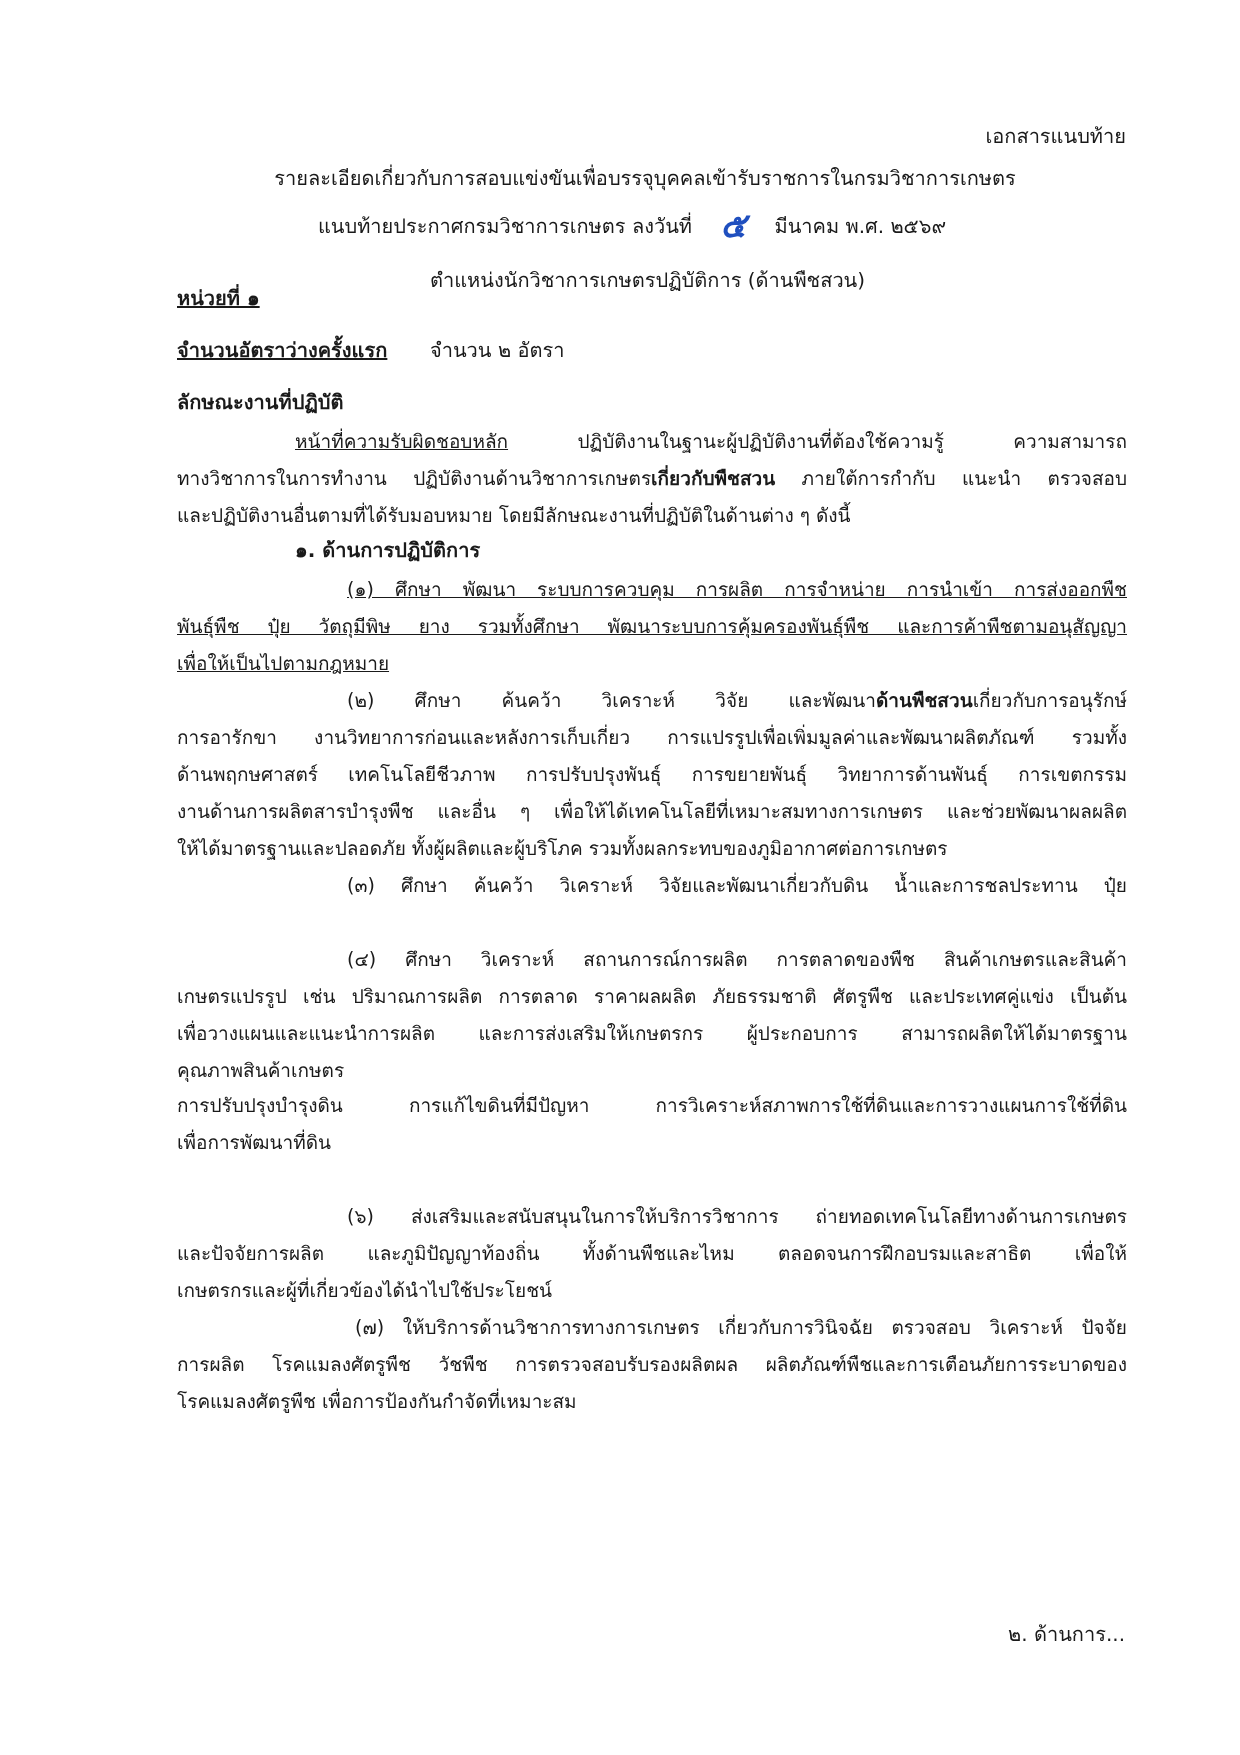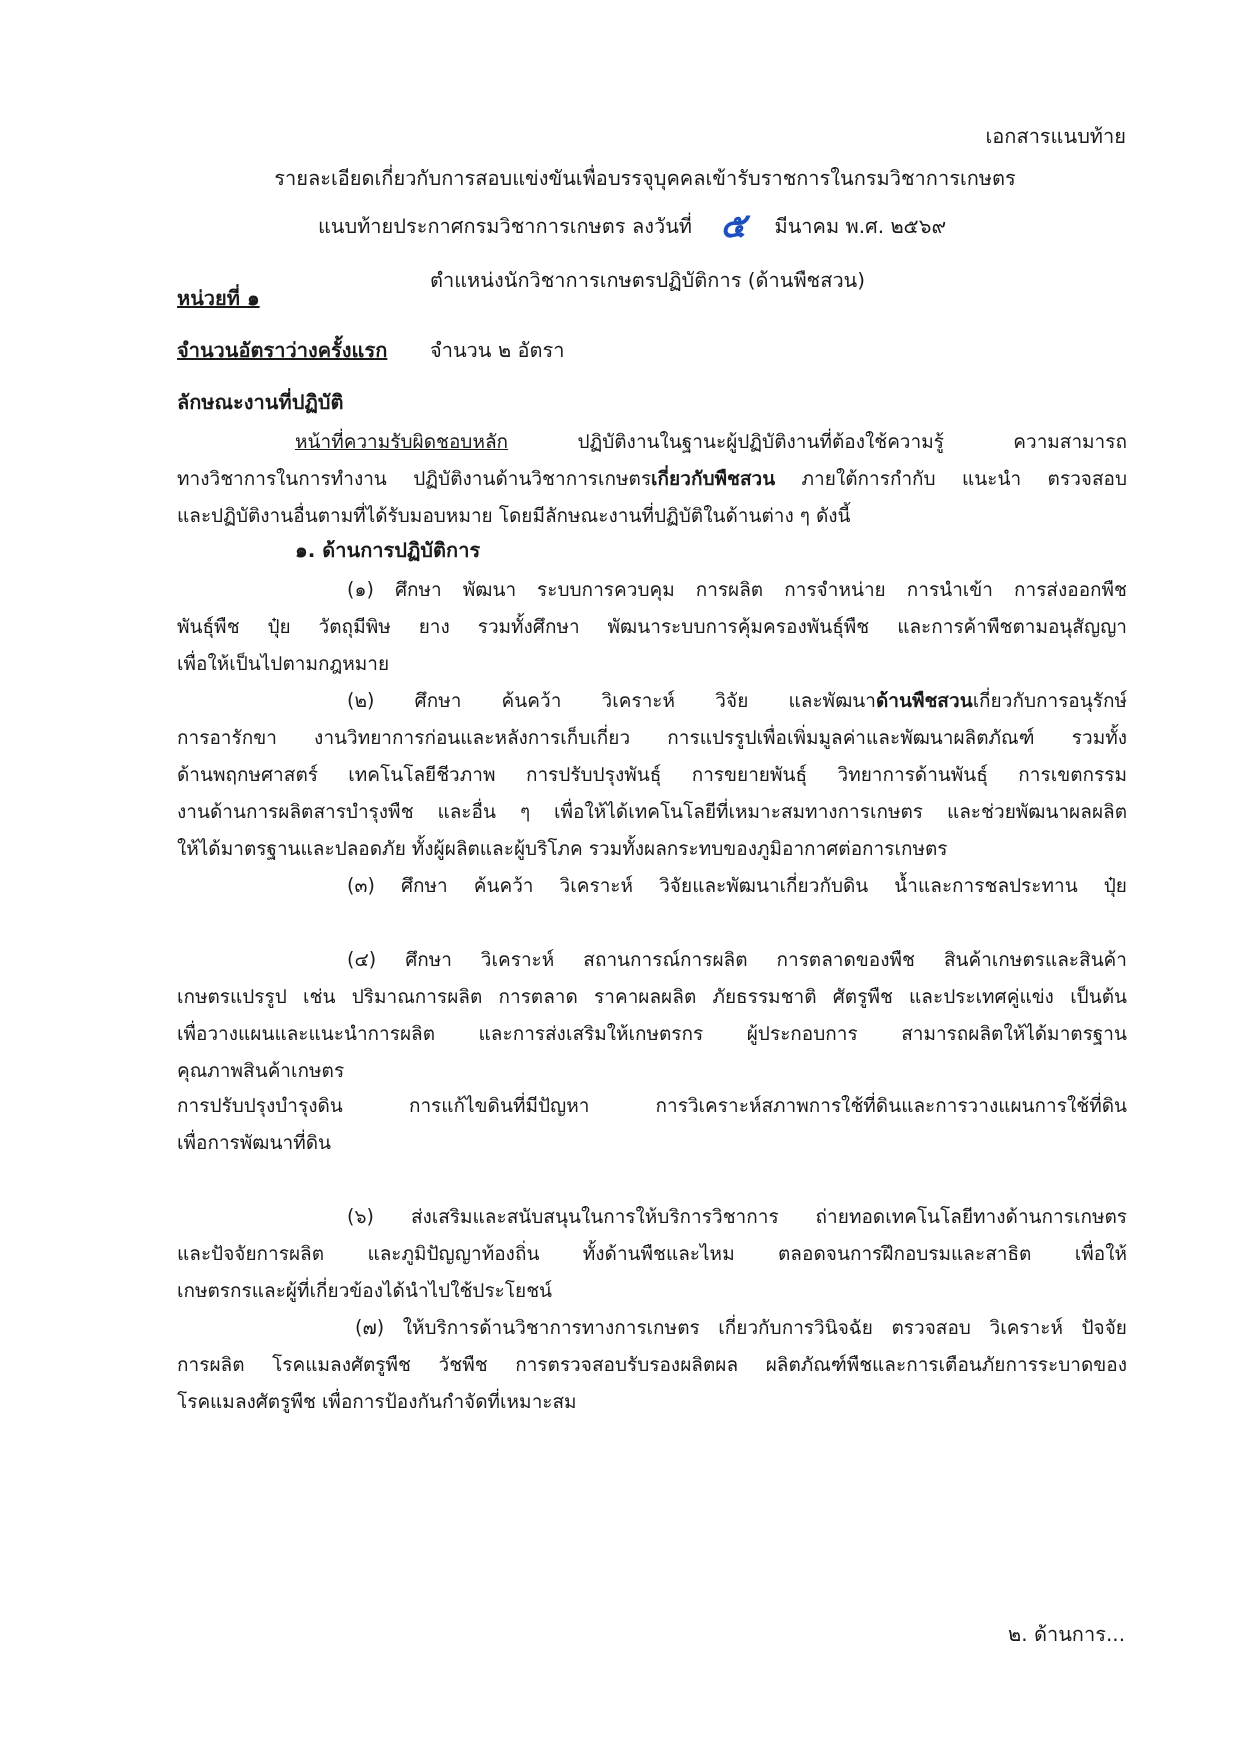--- a/index.html
+++ b/index.html
@@ -57,21 +57,21 @@
   <div class="abs section-head">ลักษณะงานที่ปฏิบัติ</div>
 
   <div class="para" style="top:423px;">
     <span class="line ind1"><span class="u">หน้าที่ความรับผิดชอบหลัก</span><span> ปฏิบัติงานในฐานะผู้ปฏิบัติงานที่ต้องใช้ความรู้ ความสามารถ</span></span>
     <span class="line"><span>ทางวิชาการในการทำงาน ปฏิบัติงานด้านวิชาการเกษตร</span><span class="b">เกี่ยวกับพืชสวน</span><span> ภายใต้การกำกับ แนะนำ ตรวจสอบ</span></span>
     <span class="line last">และปฏิบัติงานอื่นตามที่ได้รับมอบหมาย โดยมีลักษณะงานที่ปฏิบัติในด้านต่าง ๆ ดังนี้</span>
   </div>
 
   <div class="abs b" style="top:534px; left:295px; font-size:20px;">๑. ด้านการปฏิบัติการ</div>
 
-  <div class="para" style="top:571px;">
+  <div class="para" style="top:571px;text-decoration:underline;">
     <span class="line ind2">(๑) ศึกษา พัฒนา ระบบการควบคุม การผลิต การจำหน่าย การนำเข้า การส่งออกพืช</span>
     <span class="line">พันธุ์พืช ปุ๋ย วัตถุมีพิษ ยาง รวมทั้งศึกษา พัฒนาระบบการคุ้มครองพันธุ์พืช และการค้าพืชตามอนุสัญญา</span>
     <span class="line last">เพื่อให้เป็นไปตามกฎหมาย</span>
   </div>
 
   <div class="para" style="top:682px;">
     <span class="line ind2"><span>(๒) ศึกษา ค้นคว้า วิเคราะห์ วิจัย และพัฒนา</span><span class="b">ด้านพืชสวน</span><span>เกี่ยวกับการอนุรักษ์</span></span>
     <span class="line">การอารักขา งานวิทยาการก่อนและหลังการเก็บเกี่ยว การแปรรูปเพื่อเพิ่มมูลค่าและพัฒนาผลิตภัณฑ์ รวมทั้ง</span>
     <span class="line">ด้านพฤกษศาสตร์ เทคโนโลยีชีวภาพ การปรับปรุงพันธุ์ การขยายพันธุ์ วิทยาการด้านพันธุ์ การเขตกรรม</span>
     <span class="line">งานด้านการผลิตสารบำรุงพืช และอื่น ๆ เพื่อให้ได้เทคโนโลยีที่เหมาะสมทางการเกษตร และช่วยพัฒนาผลผลิต</span>

